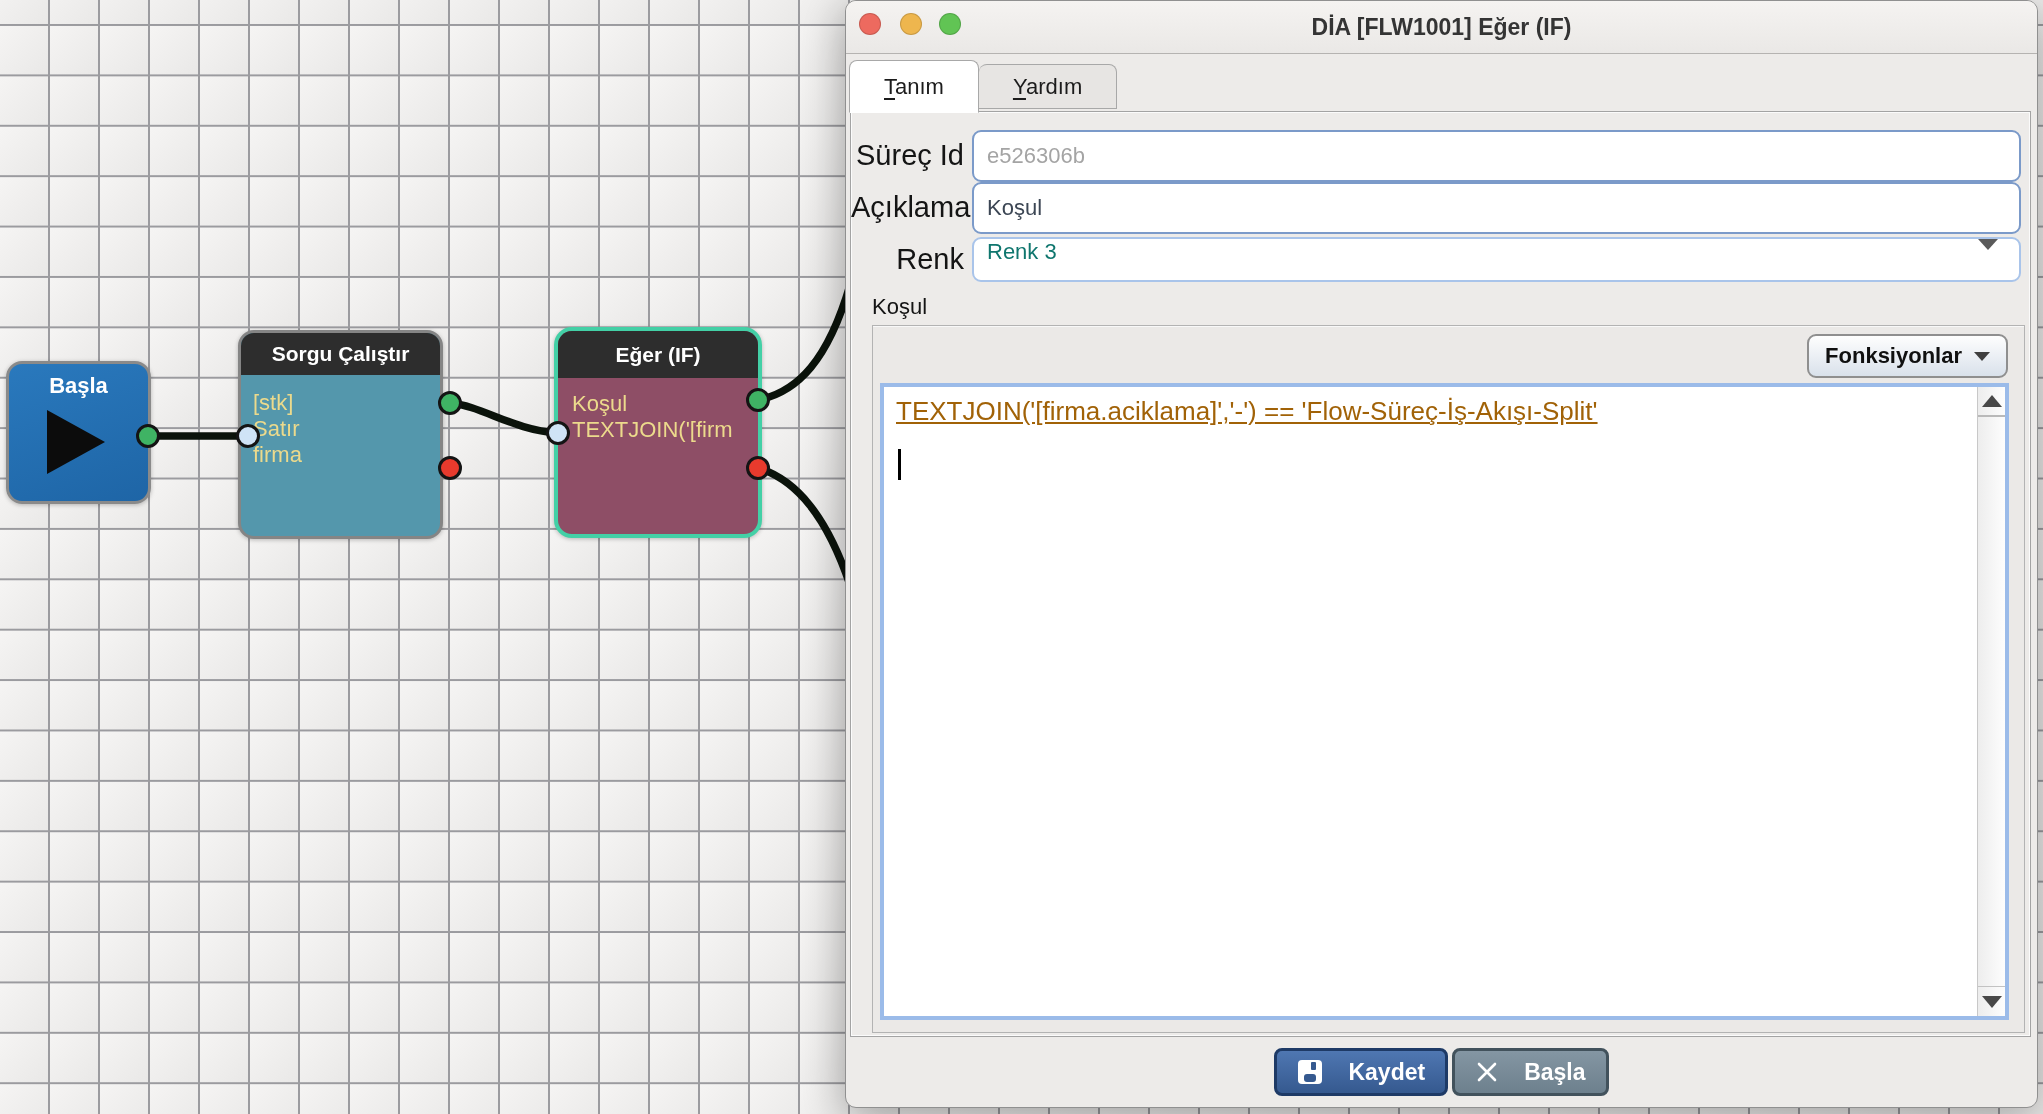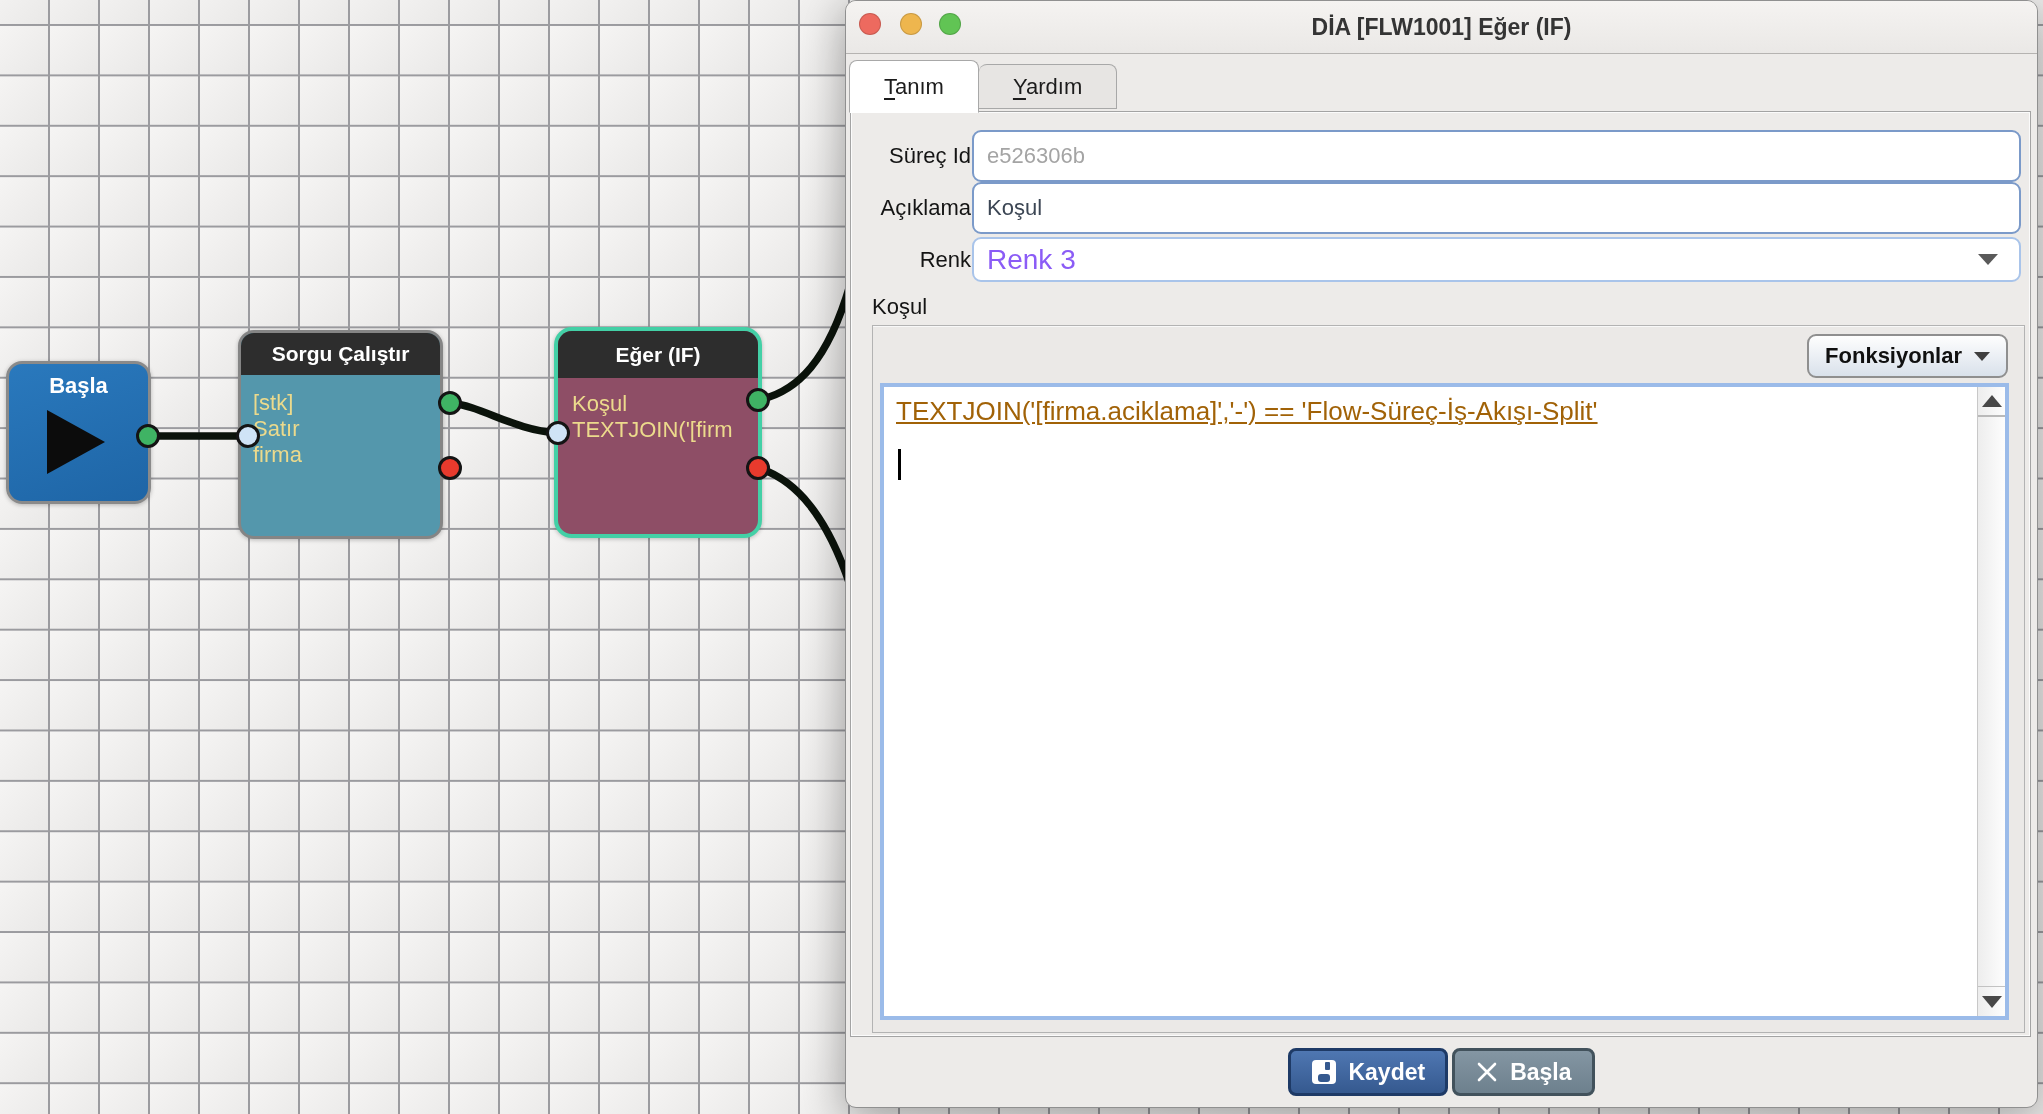--- a/index.html
+++ b/index.html
@@ -69,27 +69,27 @@
   .tab-active { background:#ffffff; margin-top:5px; height:53px; border-bottom:1px solid #fff; }
   .tab-inactive { background:#e7e5e3; margin-top:9px; height:45px; border-left:none; }
   .tab u { text-underline-offset:4px; }
 
   .groupbox { position:absolute; left:4px; right:6px; top:110px; bottom:70px;
               border:1px solid #a3a3a3; background:#edebe9;
               box-shadow:inset 0 0 0 1px #fbfbfb; z-index:2; }
 
   .fields { padding:21px 9px 0 0; }
   .frow { display:flex; align-items:center; margin-bottom:7px; height:45px; }
-  .flabel { width:121px; padding-right:1px; text-align:right; font-size:22px; color:#141414; flex:none; }
+  .flabel { width:121px; padding-right:8px; text-align:right; font-size:29px; color:#141414; flex:none; }
   .finput { flex:1; height:52px; border:2px solid #7b9ac9; border-radius:9px; background:#fff;
             font-size:22px; padding:0 13px; font-family:"Liberation Sans",sans-serif; outline:none; }
   .input-ghost { color:#a4a4a4; }
   .input-dark  { color:#3c4654; }
   .fselect { flex:1; height:45px; border:2px solid #a9c4ea; border-radius:9px; background:#fff;
-             display:flex; align-items:center; padding:0 13px; font-size:28px; color:#8b5cf6; }
+             display:flex; padding:0 13px; font-size:22px; color:#0f766e; }
   .sel-arrow { margin-left:auto; margin-right:8px; width:0; height:0;
                border-left:10px solid transparent; border-right:10px solid transparent;
                border-top:11px solid #5a5a5a; }
 
   .section-label { margin:12px 0 0 21px; font-size:22px; color:#141414; }
 
   .panel { position:absolute; left:21px; right:5px; top:213px; bottom:3px;
            border:1px solid #b3b3b3; background:#ebe9e7; box-shadow:inset 0 1px 0 #f8f8f8; }
 
   .fn-btn { position:absolute; top:8px; right:16px; height:44px; padding:0 16px;
@@ -109,21 +109,21 @@
   .sb-btn { position:absolute; left:0; right:0; height:30px; display:flex; align-items:center; justify-content:center; }
   .sb-up { top:0; border-bottom:2px solid #b9b9b9; }
   .sb-down { bottom:0; border-top:1px solid #c2c2c2; }
   .tri-up { width:0; height:0; border-left:10px solid transparent; border-right:10px solid transparent;
             border-bottom:12px solid #484848; }
   .tri-down { width:0; height:0; border-left:10px solid transparent; border-right:10px solid transparent;
               border-top:12px solid #484848; }
 
   .footer { position:absolute; left:0; right:0; bottom:0; height:70px;
             display:flex; align-items:center; justify-content:center; gap:4px; }
-  .btn { height:48px; display:flex; align-items:center; gap:11px; padding:0 20px;
+  .btn { height:48px; display:flex; align-items:center; gap:25px; padding:0 20px;
          border-radius:8px; color:#ffffff; font-weight:bold; font-size:23px; }
   .btn-save { background:linear-gradient(180deg,#4f77b2,#35598f); border:3px solid #1e3a66; }
   .btn-cancel { background:linear-gradient(180deg,#8496a3,#6d808d); border:3px solid #42525c; }
 </style>
 </head>
 <body>
 
 <div class="canvas">
 
   <svg class="edges" width="2043" height="1114" viewBox="0 0 2043 1114">

